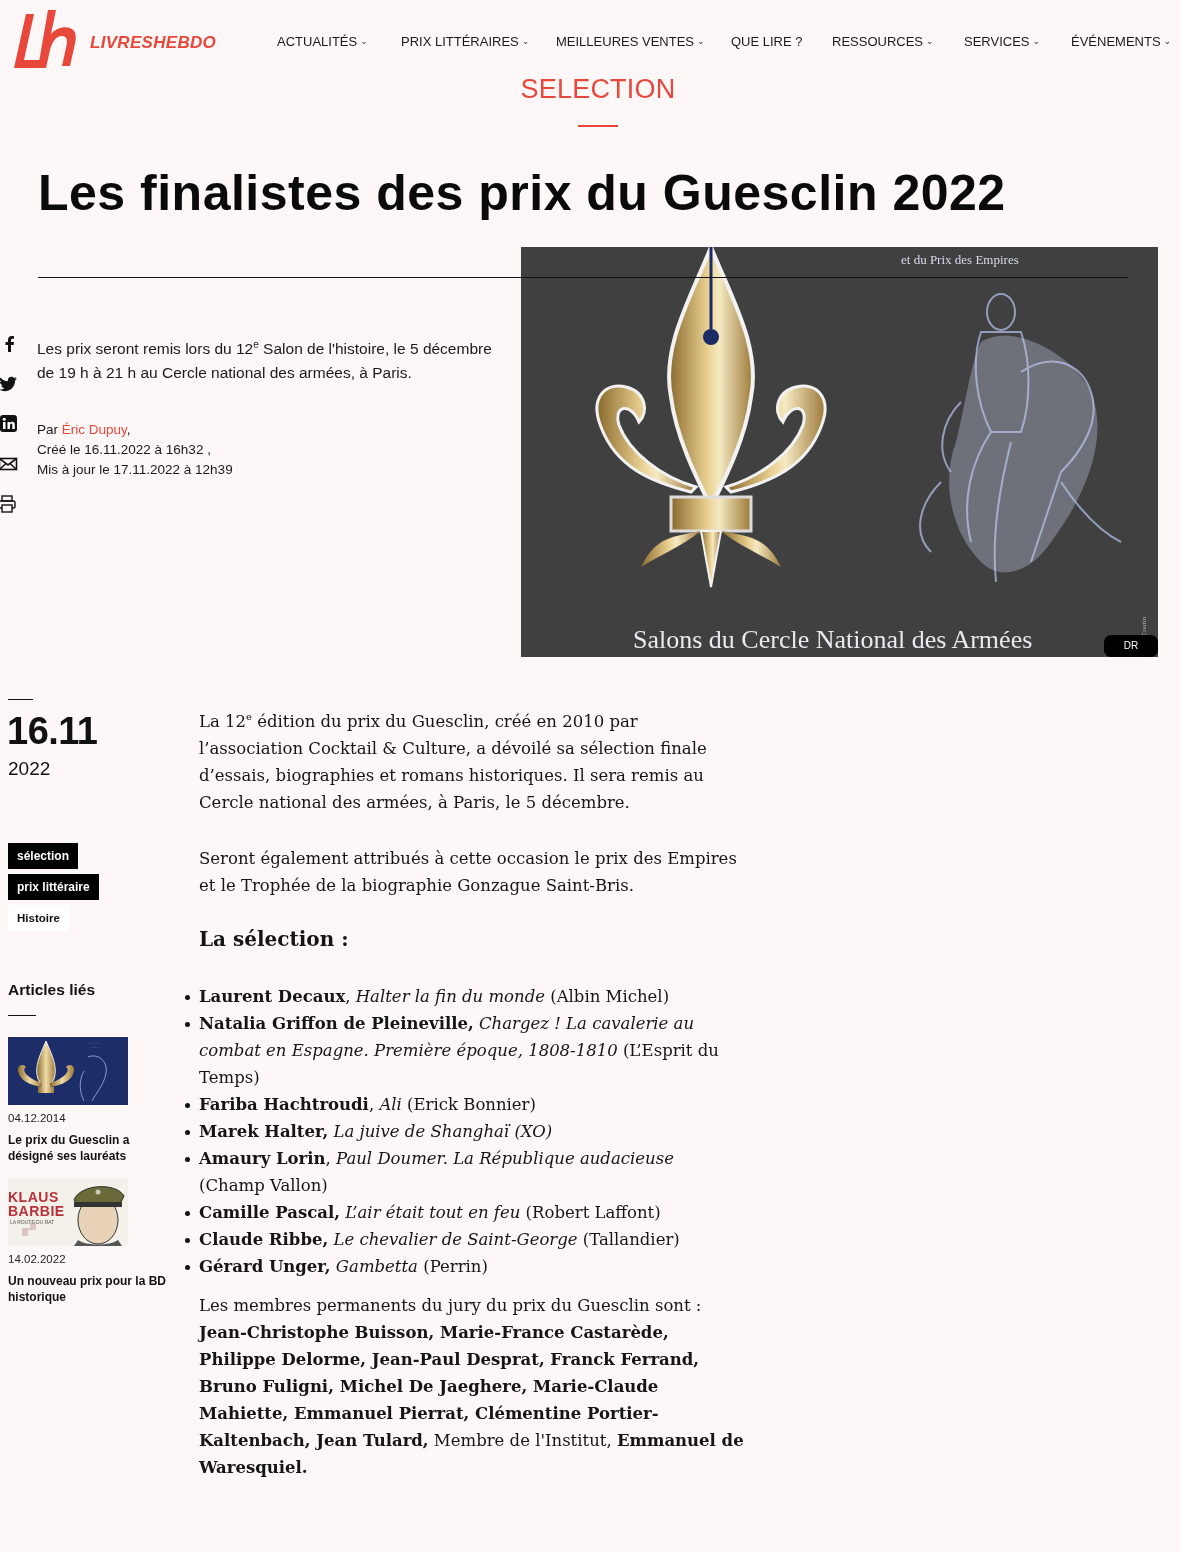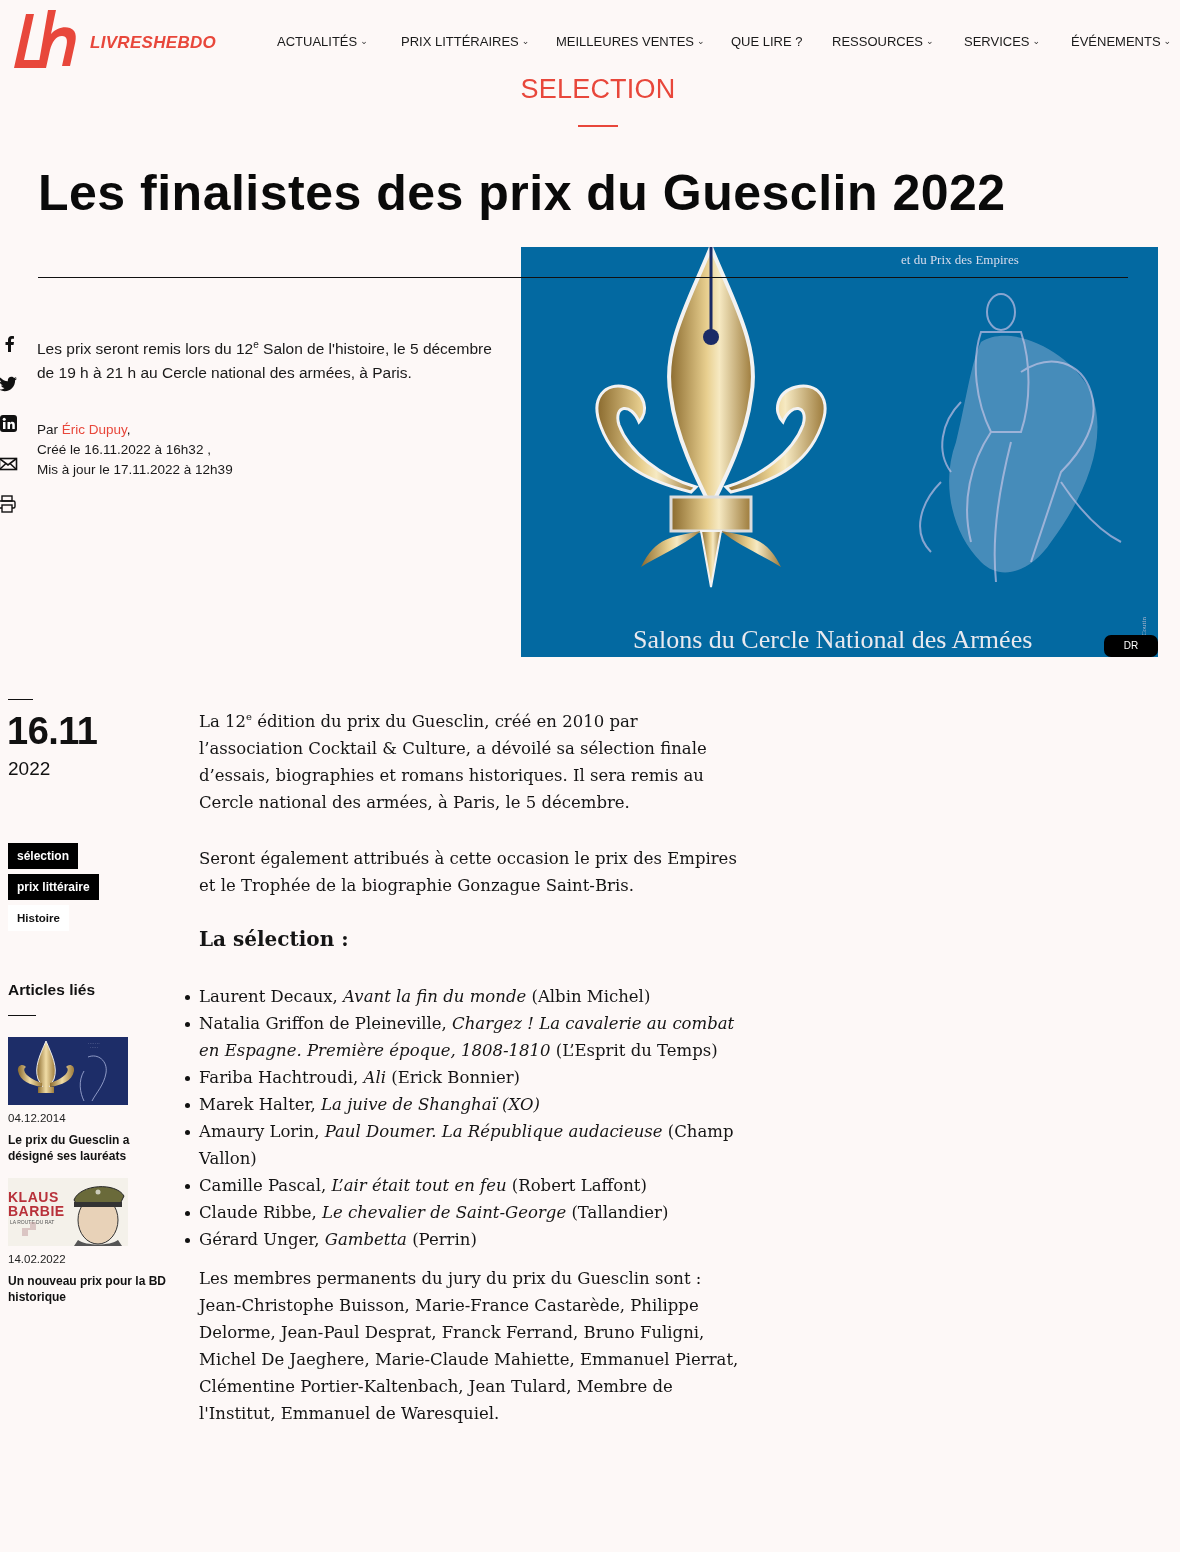--- a/index.html
+++ b/index.html
@@ -35,21 +35,21 @@
   }
   .kicker-rule { position: absolute; left: 578px; top: 125px; width: 40px; height: 2px; background: #e8473b; }
   .title {
     position: absolute; left: 38px; top: 164px; font-size: 50px; font-weight: bold;
     letter-spacing: 0.5px; color: #0a0a0a; white-space: nowrap;
   }
 
   
   .hero {
     position: absolute; left: 521px; top: 247px; width: 637px; height: 410px;
-    background: #0369a1; overflow: hidden;
+    background: #404040; overflow: hidden;
   }
   .hero-top-text {
     position: absolute; top: 5px; left: 380px; color: #d8dcec; font-size: 13px;
     font-family: "Liberation Serif", serif; white-space: nowrap;
   }
   .hero-caption {
     position: absolute; bottom: 2px; left: 112px; color: #e9e9ef; font-size: 26px;
     font-family: "Liberation Serif", serif; white-space: nowrap;
   }
   .hero-credit {
@@ -104,21 +104,21 @@
   }
   .body p { margin-bottom: 29px; }
   .body sup { font-size: 10px; }
   .body h3 { font-size: 20px; font-weight: bold; margin: -2px 0 30px 0; }
   .body ul { list-style: none; margin-bottom: 12px; }
   .body li { position: relative; padding-left: 0; }
   .body li::before {
     content: ""; position: absolute; left: -14px; top: 12px; width: 5px; height: 5px;
     border-radius: 50%; background: #111;
   }
-  .body b { font-weight: normal; }
+  .body b { font-weight: bold; }
   .body i { font-style: italic; }
 </style>
 </head>
 <body>
 
 <div class="header">
   <a class="logo">
     <svg class="logo-mark" viewBox="0 0 74 60">
       <path d="M14 4 L22 4 L12 50 L34 50 L32 58 L2 58 Z" fill="#e8473b"></path>
       <path d="M36 0 L44 0 L39 24 C44 18 52 16 58 18 C66 21 64 30 62 38 L58 56 L50 56 L54 38 C56 30 55 26 50 26 C44 26 40 32 38 40 L34 58 L26 58 Z" fill="#e8473b"></path>
@@ -291,21 +291,21 @@
   </svg>
 </a>
 <div class="rel-date" style="top:1253px">14.02.2022</div>
 <a class="rel-title" style="top:1273px">Un nouveau prix pour la BD historique</a>
 
 <div class="body">
   <p><span>La 12</span><sup>e</sup><span> édition du prix du Guesclin, créé en 2010 par l’association Cocktail &amp; Culture, a dévoilé sa sélection finale d’essais, biographies et romans historiques. Il sera remis au Cercle national des armées, à Paris, le 5 décembre.</span></p>
   <p>Seront également attribués à cette occasion le prix des Empires et le Trophée de la biographie Gonzague Saint-Bris.</p>
   <h3>La sélection :</h3>
   <ul>
-    <li><b>Laurent Decaux</b><span>, </span><span></span><i>Avant la fin du monde</i><span> (Albin Michel)</span></li>
+    <li><b>Laurent Decaux</b><span>, </span><span></span><i>Halter la fin du monde</i><span> (Albin Michel)</span></li>
     <li><b>Natalia Griffon de Pleineville,</b><span> </span><span></span><i>Chargez ! La cavalerie au combat en Espagne. Première époque, 1808-1810</i><span> (L’Esprit du Temps)</span></li>
     <li><b>Fariba Hachtroudi</b><span>, </span><span></span><i>Ali</i><span> (Erick Bonnier)</span></li>
     <li><b>Marek Halter,</b><span> </span><span></span><i>La juive de Shanghaï (XO)</i><span></span></li>
     <li><b>Amaury Lorin</b><span>, </span><span></span><i>Paul Doumer. La République audacieuse</i><span> (Champ Vallon)</span></li>
     <li><b>Camille Pascal,</b><span> </span><span></span><i>L’air était tout en feu</i><span> (Robert Laffont)</span></li>
     <li><b>Claude Ribbe,</b><span> </span><span></span><i>Le chevalier de Saint-George</i><span> (Tallandier)</span></li>
     <li><b>Gérard Unger,</b><span> </span><span></span><i>Gambetta</i><span> (Perrin)</span></li>
   </ul>
   <p><span>Les membres permanents du jury du prix du Guesclin sont : </span><b>Jean-Christophe Buisson, Marie-France Castarède, Philippe Delorme, Jean-Paul Desprat, Franck Ferrand, Bruno Fuligni, Michel De Jaeghere, Marie-Claude Mahiette, Emmanuel Pierrat, Clémentine Portier-Kaltenbach, Jean Tulard,</b><span> Membre de l'Institut, </span><b>Emmanuel de Waresquiel.</b></p>
 </div>

